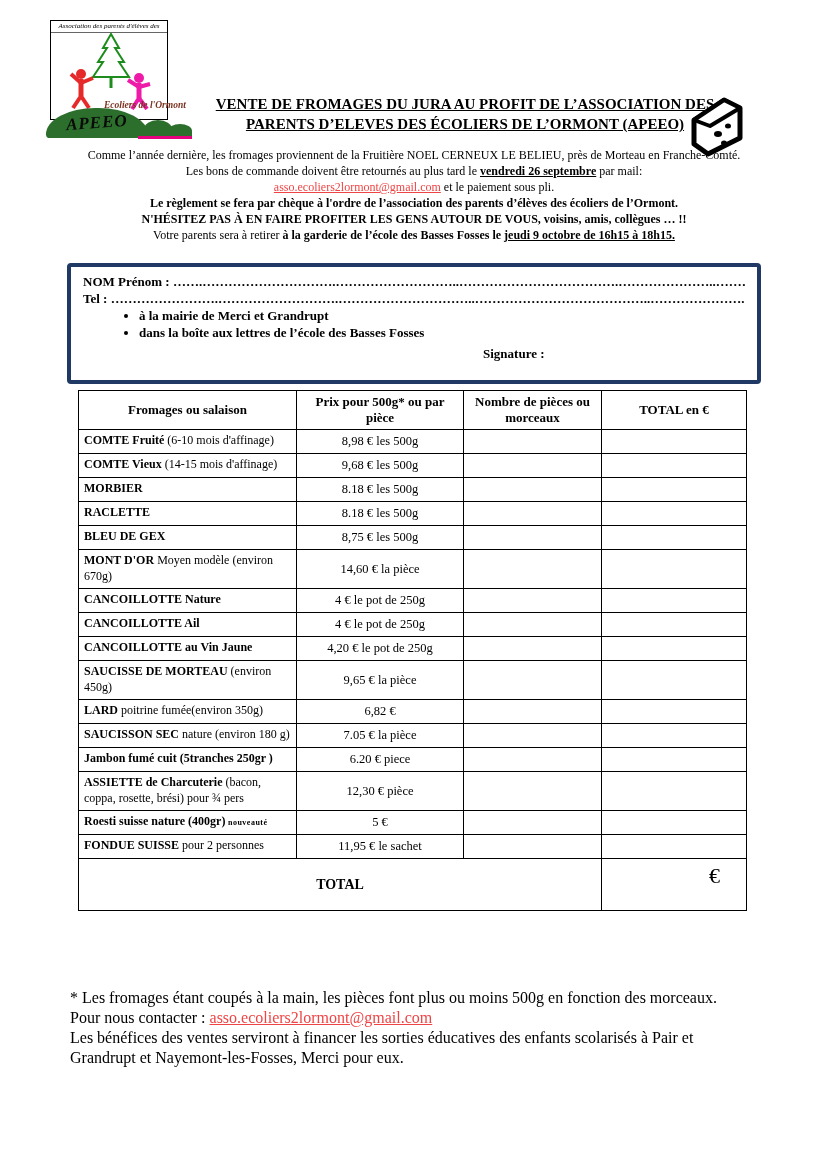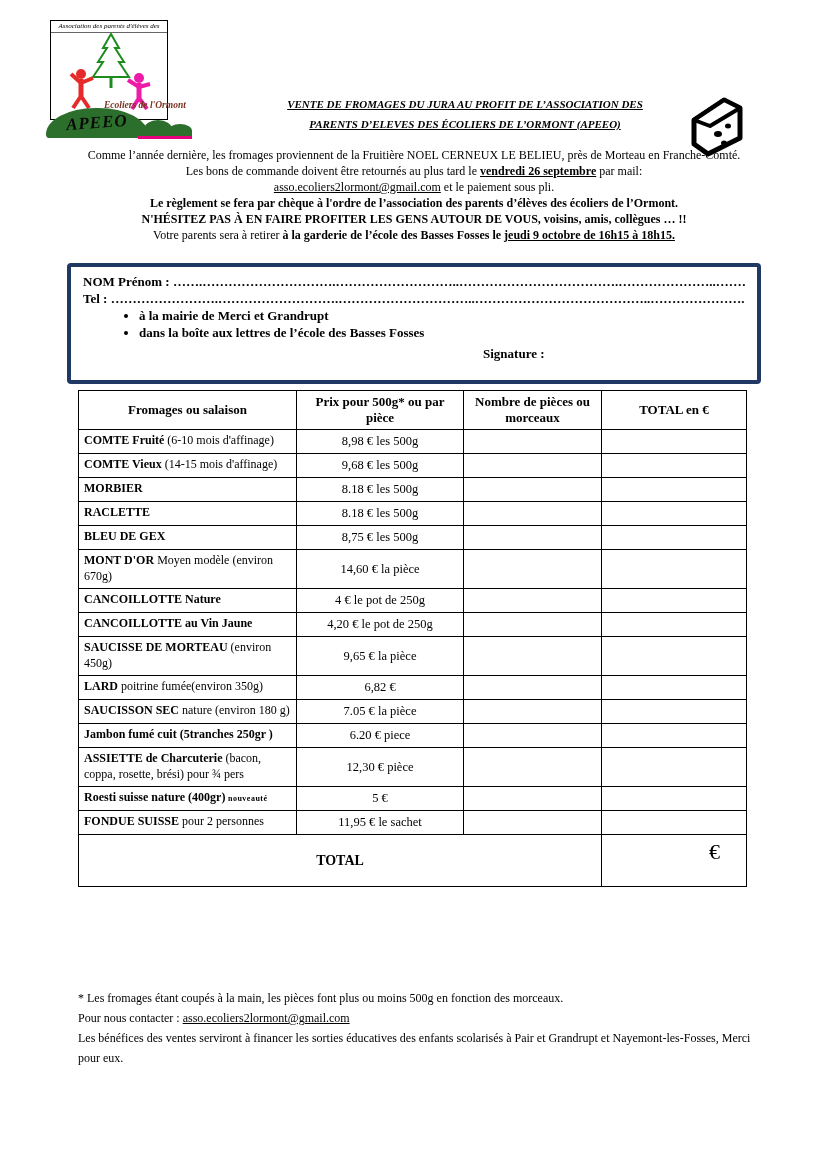--- a/index.html
+++ b/index.html
@@ -23,31 +23,31 @@
   .logo-fig-red { position: absolute; left: 26px; top: 56px; }
   .logo-fig-magenta { position: absolute; left: 82px; top: 60px; }
   .logo-school { position: absolute; left: 62px; top: 88px; font-size: 9.5px; white-space: nowrap; color: #7a3320; font-weight: bold; }
   .logo-mound { position: absolute; left: 4px; top: 96px; width: 102px; height: 30px; background: #2c6e2c; border-radius: 50% 50% 4px 4px / 90% 90% 4px 4px; z-index: 2; display: flex; align-items: center; justify-content: center; }
   .logo-acronym { color: #0a0a0a; font-weight: bold; font-size: 17px; letter-spacing: 1px; transform: rotate(-4deg); }
   .logo-bump1 { position: absolute; left: 102px; top: 108px; width: 28px; height: 18px; background: #2c6e2c; border-radius: 50% 50% 0 0; z-index: 1; }
   .logo-bump2 { position: absolute; left: 126px; top: 112px; width: 24px; height: 14px; background: #2c6e2c; border-radius: 50% 50% 0 0; z-index: 1; }
   .logo-underline { position: absolute; left: 96px; top: 124px; width: 54px; height: 3px; background: #e5007d; z-index: 3; }
 
   
-  .title { position: absolute; left: 190px; top: 94px; width: 550px; text-align: center; font-weight: bold; font-style: italic; font-size: 11px; line-height: 20px; }
+  .title { position: absolute; left: 190px; top: 94px; width: 550px; text-align: center; font-weight: bold; font-size: 15px; line-height: 20px; }
   .title .tline { text-decoration: underline; }
 
   .cheese { position: absolute; left: 690px; top: 96px; }
 
   
   .intro { position: absolute; left: 48px; top: 147px; width: 732px; text-align: center; font-size: 12px; line-height: 16px; }
   .intro p { margin: 0; }
   .bold { font-weight: bold; }
   .bu { font-weight: bold; text-decoration: underline; }
-  a.mail { color: #000000; text-decoration: underline; }
+  a.mail { color: #ef4444; text-decoration: underline; }
 
   
   .order-box { position: absolute; left: 67px; top: 263px; width: 694px; height: 121px; border: 4px solid #1F3864; border-radius: 4px; background: #fff; padding: 6px 12px 0 12px; font-size: 13px; font-weight: bold; line-height: 17px; }
   .dotline { white-space: nowrap; overflow: hidden; }
   .order-box ul { list-style: disc; margin-left: 56px; }
   .signature { margin-left: 400px; margin-top: 4px; }
 
   
   table.order { position: absolute; left: 78px; top: 390px; width: 668px; border-collapse: collapse; table-layout: fixed; }
   table.order th, table.order td { border: 1.5px solid #000; }
@@ -55,21 +55,21 @@
   col.c1 { width: 218px; } col.c2 { width: 167px; } col.c3 { width: 138px; } col.c4 { width: 145px; }
   td.c-name { font-size: 12px; padding: 3px 5px; line-height: 15.5px; height: 24px; }
   td.c-name .rn { font-weight: bold; }
   td.c-name .rb { font-weight: bold; font-size: 8px; letter-spacing: 0.5px; }
   td.c-price { font-size: 12.5px; text-align: center; padding: 3px 4px; }
   td.c-empty { background: #fff; }
   td.t-label { font-weight: bold; font-size: 14px; text-align: center; height: 52px; }
   td.t-euro { font-size: 22px; text-align: right; vertical-align: top; padding: 4px 26px 0 0; }
 
   
-  .footer { position: absolute; left: 78px; top: 988px; width: 690px; font-size: 12px; line-height: 20px; }
+  .footer { position: absolute; left: 70px; top: 988px; width: 690px; font-size: 16px; line-height: 20px; }
 </style>
 </head>
 <body>
 
 <div class="page">
 
   <div class="logo">
     <div class="logo-frame">
       <div class="logo-banner">Association des parents d'élèves des</div>
     </div>
@@ -193,20 +193,26 @@
     </tr>
 
 
     <tr>
       <td class="c-name"><span class="rn">CANCOILLOTTE Nature</span><span class="rd"></span><span class="rb"></span></td>
       <td class="c-price">4 € le pot de 250g</td>
       <td class="c-empty"></td>
       <td class="c-empty"></td>
     </tr>
 
+    <tr>
+      <td class="c-name"><span class="rn">CANCOILLOTTE Ail</span><span class="rd"></span><span class="rb"></span></td>
+      <td class="c-price">4 € le pot de 250g</td>
+      <td class="c-empty"></td>
+      <td class="c-empty"></td>
+    </tr>
 
     <tr>
       <td class="c-name"><span class="rn">CANCOILLOTTE au Vin Jaune</span><span class="rd"></span><span class="rb"></span></td>
       <td class="c-price">4,20 € le pot de 250g</td>
       <td class="c-empty"></td>
       <td class="c-empty"></td>
     </tr>
 
     <tr>
       <td class="c-name"><span class="rn">SAUCISSE DE MORTEAU</span><span class="rd"> (environ 450g)</span><span class="rb"></span></td>

